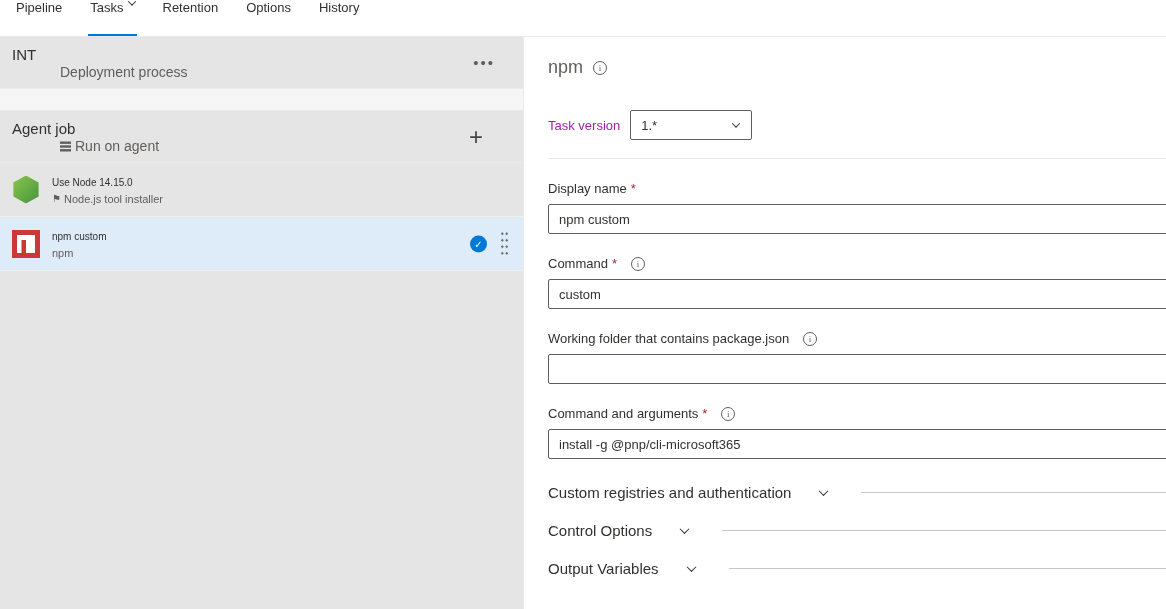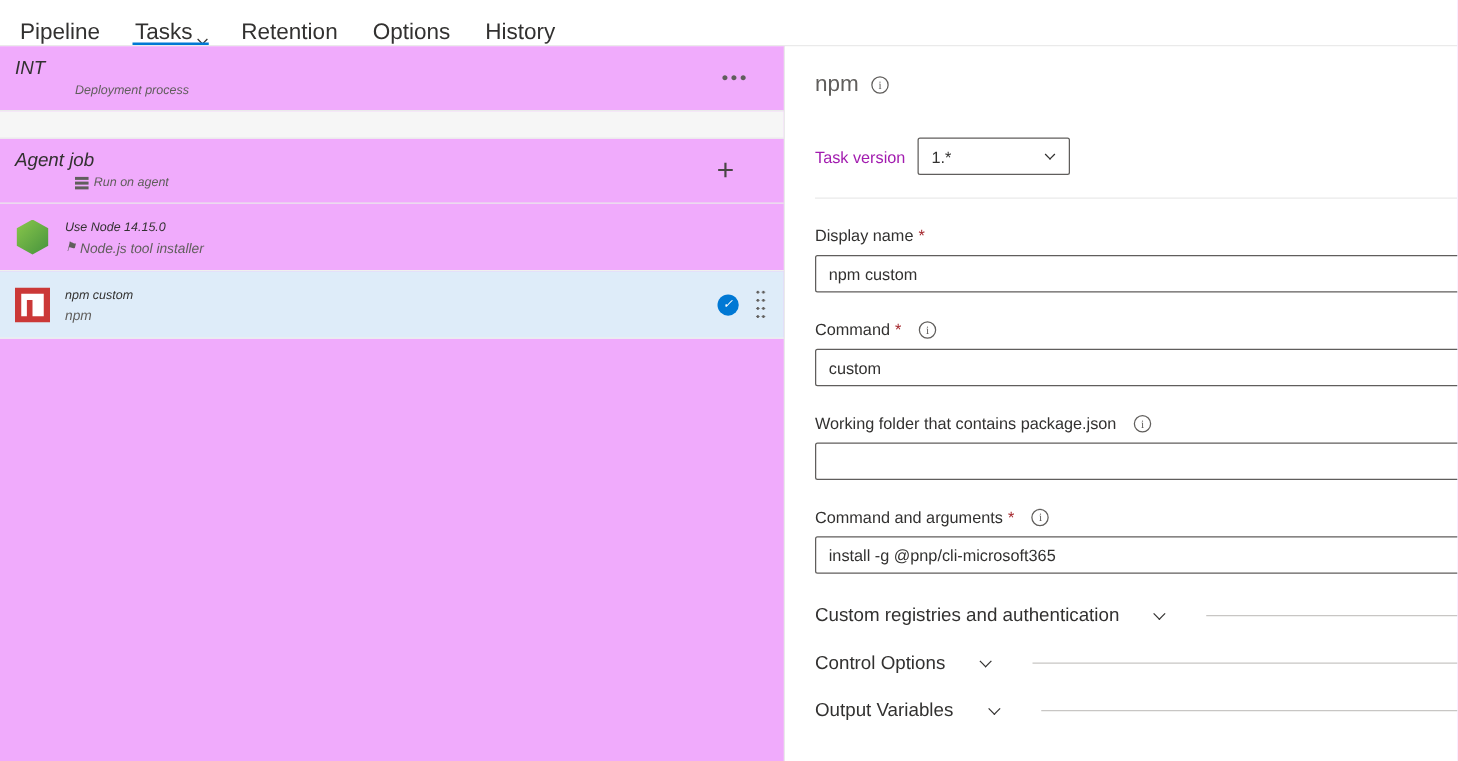--- a/index.html
+++ b/index.html
@@ -1,34 +1,34 @@
 <!DOCTYPE html>
 <html><head>
 <meta charset="utf-8">
 <style>
   * { margin:0; padding:0; box-sizing:border-box; }
   html,body { width:1166px; height:609px; overflow:hidden; background:#fff;
     font-family:"Liberation Sans", sans-serif; color:#323130; }
 
   
   .nav { height:37px; display:flex; align-items:stretch; border-bottom:1px solid #eaeaea; padding-left:2px; }
-  .tab { display:flex; align-items:flex-end; gap:5px; padding:0 14px; font-size:18px; color:#323130; cursor:pointer; position:relative; }
+  .tab { display:flex; align-items:flex-start; gap:5px; padding:0 14px; font-size:13px; color:#323130; cursor:pointer; position:relative; }
   .tab.active::after { content:""; position:absolute; left:12px; right:12px; bottom:0; height:2px; background:#0078d4; }
   .chev { display:inline-block; width:6px; height:6px; border-right:1.4px solid #323130; border-bottom:1.4px solid #323130; transform:rotate(45deg) translate(-1px,-1px); }
   .chev.gray { border-color:#323130; }
 
   
   .main { display:flex; height:572px; }
-  .lp { width:628px; border-right:1px solid #eaeaea; background:#f0abfc;font-style:italic; }
+  .lp { width:524px; border-right:1px solid #eaeaea; background:#e5e5e5; }
   .rp { flex:1; padding:20px 0 0 24px; overflow:hidden; }
 
   
   .lp-row { display:flex; align-items:center; justify-content:space-between; padding:8px 12px; border-bottom:1px solid #eaeaea; }
   .lp-title { font-size:15px; color:#323130; line-height:20px; }
-  .lp-sub { font-size:10px; color:#605e5c; line-height:15px; display:flex; align-items:center; gap:4px;padding-left:48px; }
+  .lp-sub { font-size:14px; color:#605e5c; line-height:15px; display:flex; align-items:center; gap:4px;padding-left:48px; }
   .lp-spacer { height:22px; background:#f6f6f6; border-bottom:1px solid #eaeaea; }
   .more { color:#605e5c; font-size:15px; letter-spacing:2px; padding:4px 16px; cursor:pointer; }
   .plus { color:#484644; font-size:24px; font-weight:300; padding:0 28px; cursor:pointer; line-height:24px; }
 
   .task-row { display:flex; align-items:center; padding:0 12px; height:54px; border-bottom:1px solid #f0efee; position:relative; }
   .task-row.selected { background:#deecf9; }
   .task-icon { width:28px; height:28px; flex:0 0 28px; }
   .node-cube { background:linear-gradient(135deg,#8cc84b,#43913d); clip-path:polygon(50% 0%,95% 25%,95% 75%,50% 100%,5% 75%,5% 25%); }
   .task-text { margin-left:12px; }
   .task-title { font-size:10px; color:#323130; line-height:18px; }

